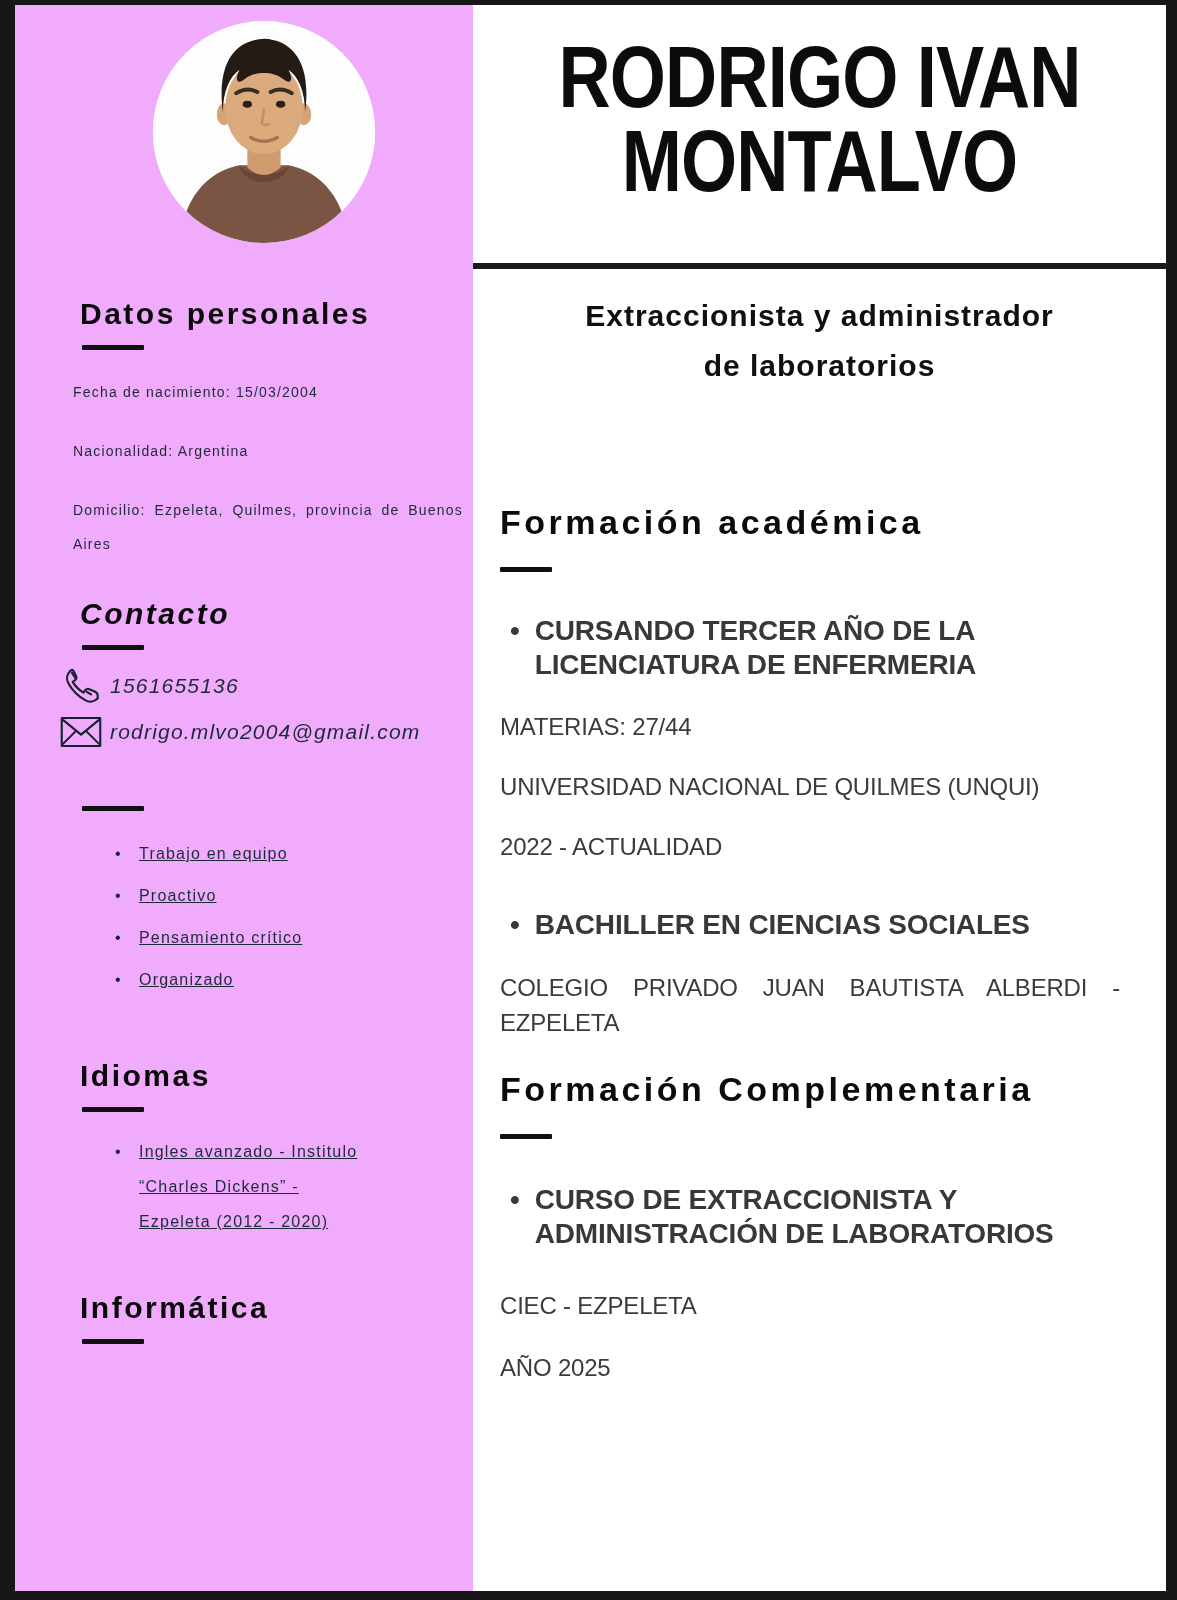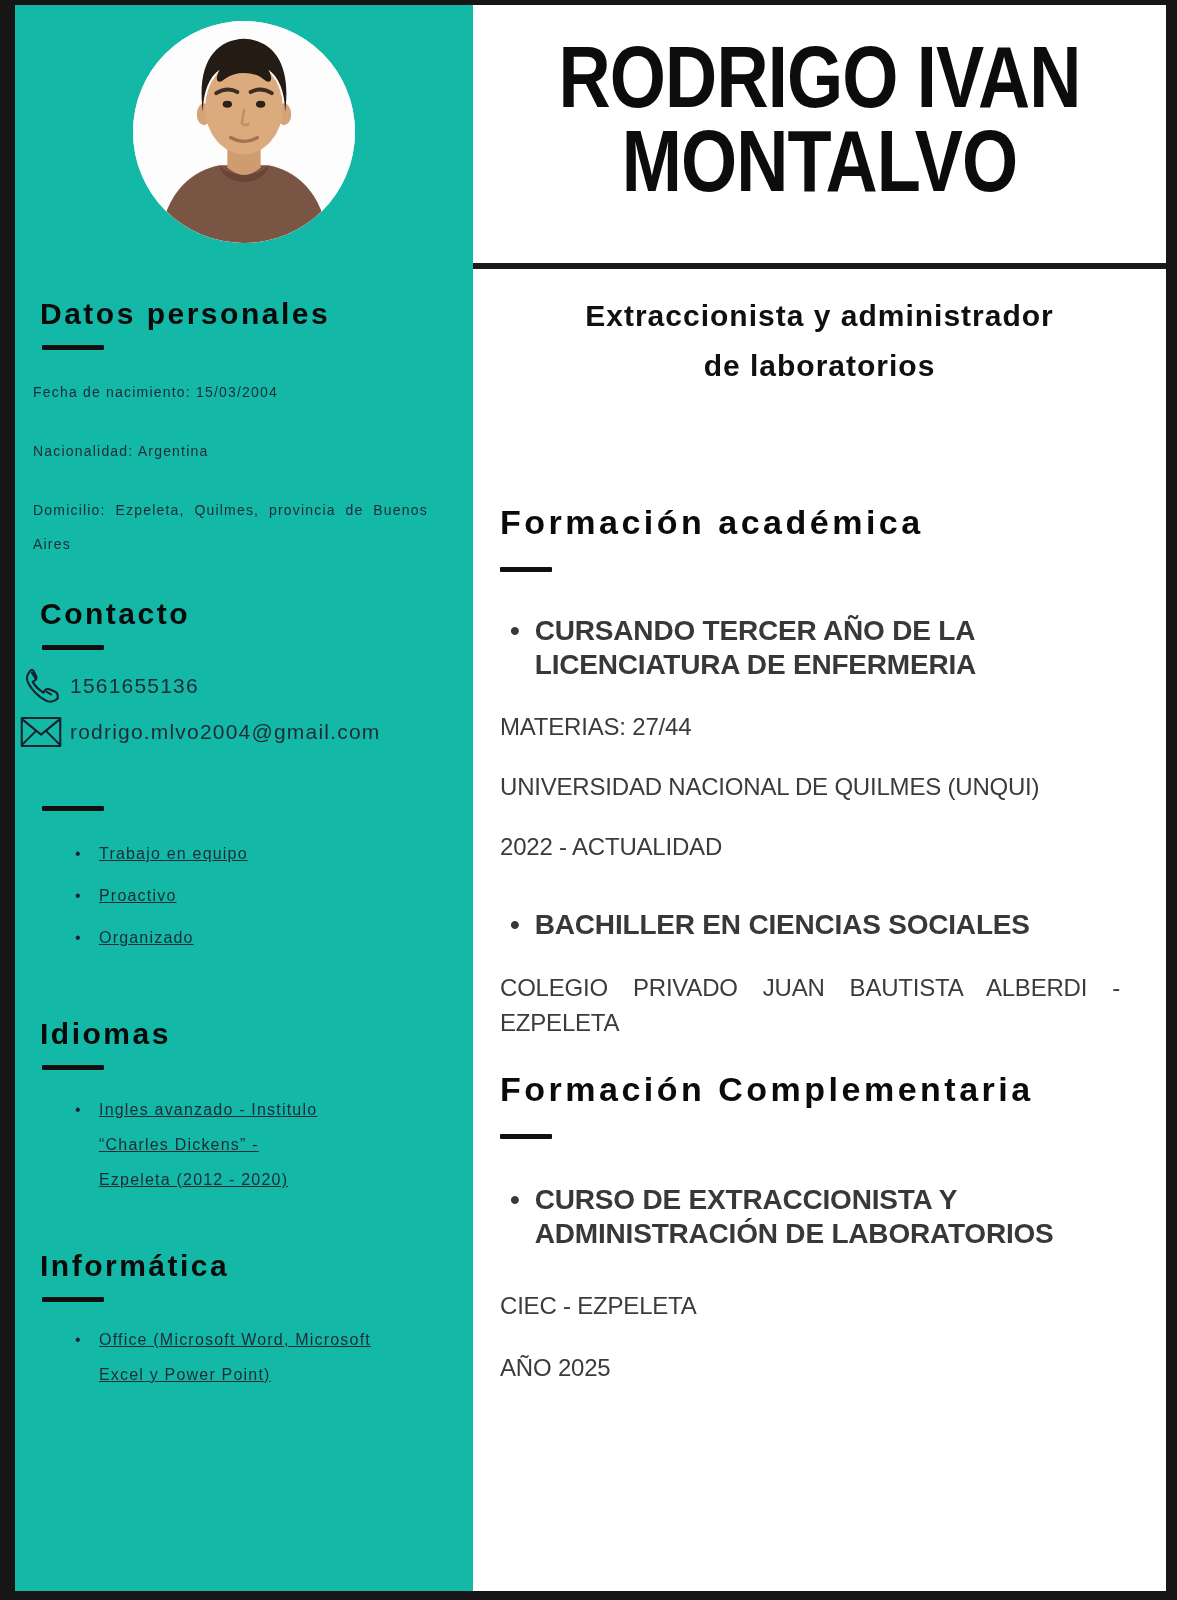--- a/index.html
+++ b/index.html
@@ -13,22 +13,23 @@
   }
   .paper {
     width: 100%; height: 100%;
     background: #ffffff;
     display: flex;
   }
 
   
   .sidebar {
     width: 458px; flex: 0 0 458px;
-    background: #14b8a6;
+    background: #f0abfc;
     overflow: hidden;
+    padding-left: 40px;
   }
   .avatar-wrap {
     width: 222px; height: 222px;
     margin: 16px auto 0;
     border-radius: 50%;
     overflow: hidden;
     background: #fdfdfd;
   }
   .avatar-wrap svg { width: 100%; height: 100%; display: block; }
 
@@ -48,21 +49,21 @@
   .s-body { margin-left: 18px; margin-right: 10px; }
   .s-body p {
     font-size: 14px;
     letter-spacing: 1.2px;
     line-height: 34px;
     color: #1d2b38;
     margin-top: 25px;
   }
   p.s-addr { max-width: 395px; text-align: justify; }
 
-  .s-contact { margin-top: 36px; }
+  .s-contact { margin-top: 36px; font-style: italic; }
   .c-row {
     display: flex; align-items: center;
     margin: 16px 0 0 5px;
   }
   .c-row + .c-row { margin-top: 10px; }
   .c-row .icon { flex: 0 0 auto; line-height: 0; }
   .c-row .icon svg { display: block; }
   .c-row span.c-text {
     font-size: 21px; letter-spacing: 1.2px;
     color: #1d2b38; margin-left: 8px;
@@ -225,38 +226,36 @@
           </span>
           <span class="c-text">rodrigo.mlvo2004@gmail.com</span>
         </div>
       </section>
 
       <section class="s-skills">
         <div class="bar"></div>
         <ul class="s-ul">
           <li>Trabajo en equipo</li>
           <li>Proactivo</li>
+          <li>Pensamiento crítico</li>
           <li>Organizado</li>
         </ul>
       </section>
 
       <section class="s-languages">
         <h2 class="s-h2">Idiomas</h2>
         <div class="bar"></div>
         <ul class="s-ul">
           <li>Ingles avanzado - Institulo “Charles Dickens” - Ezpeleta (2012 - 2020)</li>
         </ul>
       </section>
 
       <section class="s-informatics">
         <h2 class="s-h2">Informática</h2>
         <div class="bar"></div>
-        <ul class="s-ul">
-          <li>Office (Microsoft Word, Microsoft Excel y Power Point)</li>
-        </ul>
       </section>
 
     </aside>
 
     <main class="main">
 
       <div class="name-block">
         <div>RODRIGO IVAN</div>
         <div>MONTALVO</div>
       </div>

